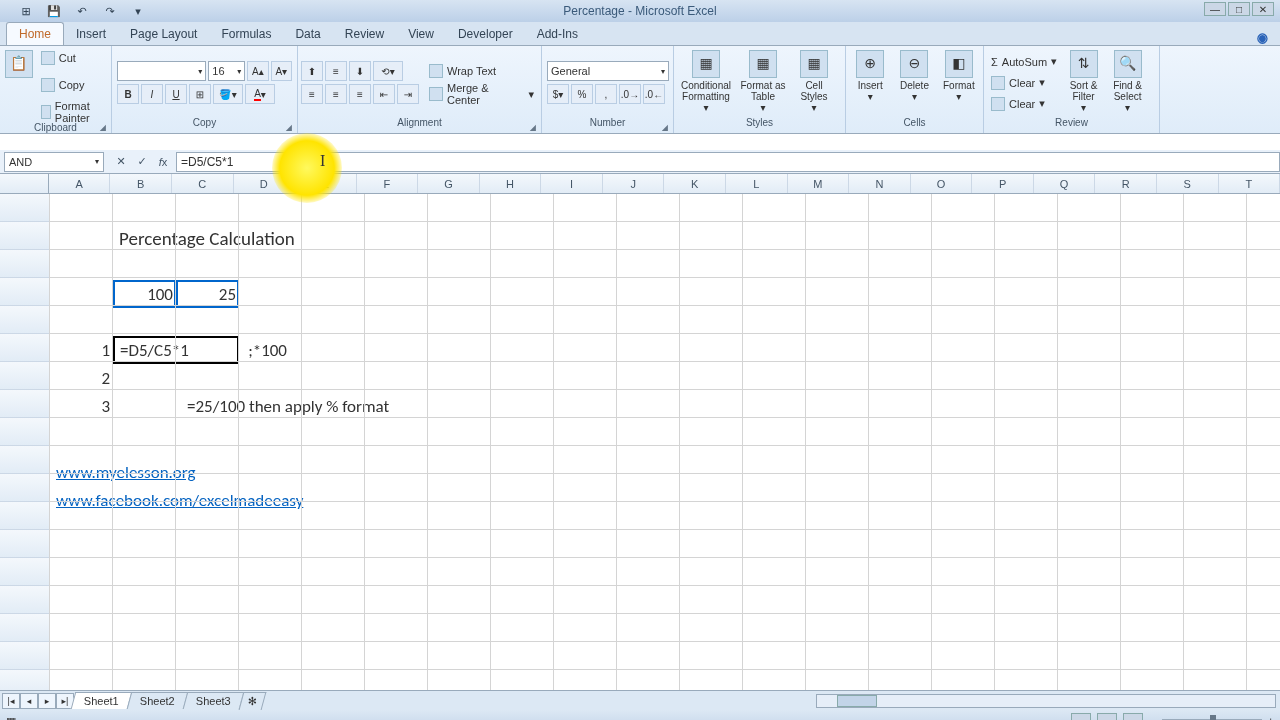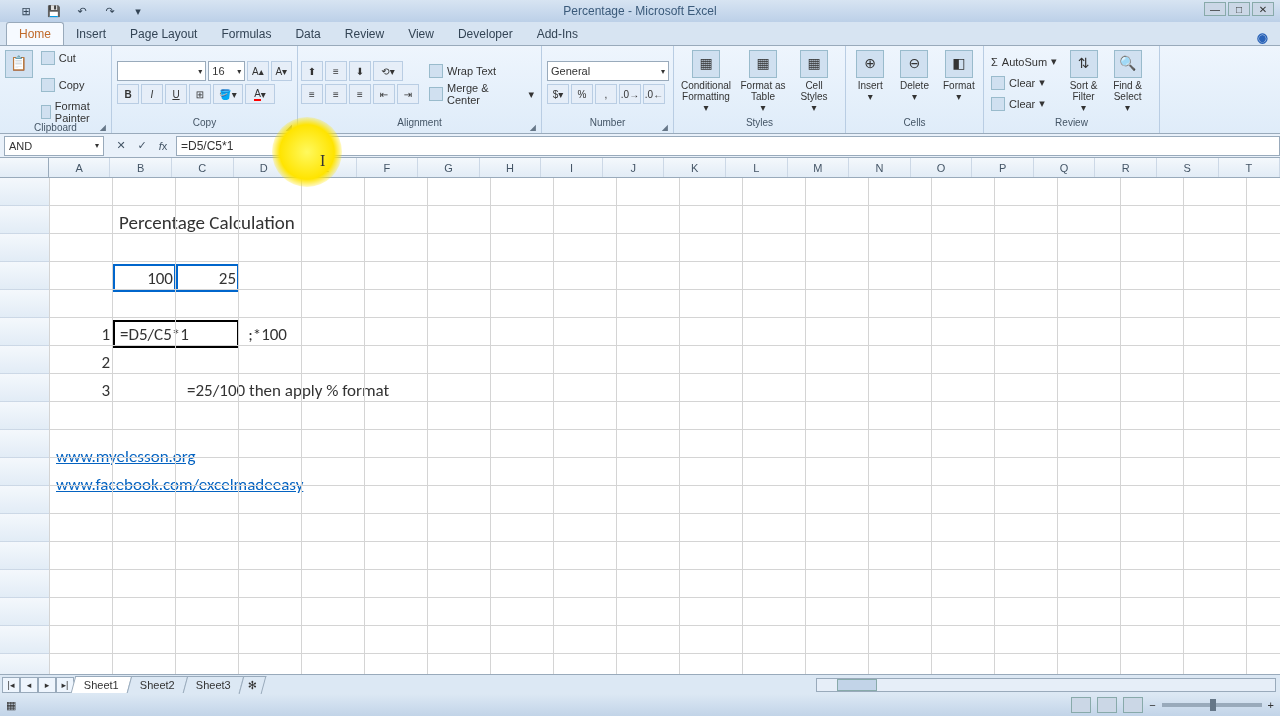--- a/index.html
+++ b/index.html
@@ -25,21 +25,21 @@
 .vcol { display: flex; flex-direction: column; gap: 7px; justify-content: center; }
 .bigbtn { width: 44px; display:flex; flex-direction:column; align-items:center; justify-content:flex-start; padding-top:2px; font-size:10px; text-align:center; line-height:1.1; cursor:pointer; }
 .bigbtn .ico { width:28px; height:28px; background:#d0e0f0; border:1px solid #9bc; margin-bottom:2px; display:flex;align-items:center;justify-content:center; font-size:14px; }
 .smbtn { width:22px; height:20px; background:#e6eef8; border:1px solid #b9cde3; display:flex;align-items:center;justify-content:center; font-size:10px; cursor:pointer; }
 .txtbtn { height:20px; display:flex; align-items:center; gap:4px; padding:0 4px; cursor:pointer; font-size:11px; }
 .txtbtn .ico-s { width:14px; height:14px; background:#d0e0f0; border:1px solid #9bc; }
 .row { display:flex; gap:2px; }
 .combo { height:20px; background:#fff; border:1px solid #9ab; display:flex; align-items:center; padding:0 3px; font-size:11px; }
 .combo .dd { margin-left:auto; font-size:8px; }
 
-.formula-bar { height: 24px; background:#e9f1fa; display:flex; align-items:center; border-bottom:1px solid #9ab; }
+.formula-bar { height: 24px; background:#e9f1fa; display:flex; align-items:center; border-bottom:1px solid #9ab;margin-top:16px; }
 .namebox { width:100px; height:20px; margin:0 4px; background:#fff; border:1px solid #9ab; display:flex; align-items:center; padding:0 4px; font-size:11px; }
 .namebox .dd { margin-left:auto; font-size:8px; }
 .fx-btns { display:flex; gap:3px; padding:0 4px; }
 .fx-btn { width:18px; height:18px; display:flex;align-items:center;justify-content:center; color:#456; font-size:11px; cursor:pointer; }
 .formula-input { flex:1; height:20px; background:#fff; border:1px solid #9ab; padding:0 4px; font-size:12px; display:flex; align-items:center; position:relative; }
 .highlight-circle { position:absolute; width:70px; height:70px; border-radius:50%; background: radial-gradient(circle, #fff95e 0%, #ffe400 55%, rgba(255,228,0,0) 75%); top:-20px; left:95px; pointer-events:none; z-index:50; }
 .cursor-caret { position:absolute; left:320px; top:152px; font-size:16px; font-family:serif; z-index:60; pointer-events:none; }
 
 .col-headers { height:20px; display:flex; background:linear-gradient(#f4f8fc,#e2ecf6); border-bottom:1px solid #9ab; }
 .corner { width:50px; border-right:1px solid #9ab; background:linear-gradient(#f4f8fc,#e2ecf6); }

